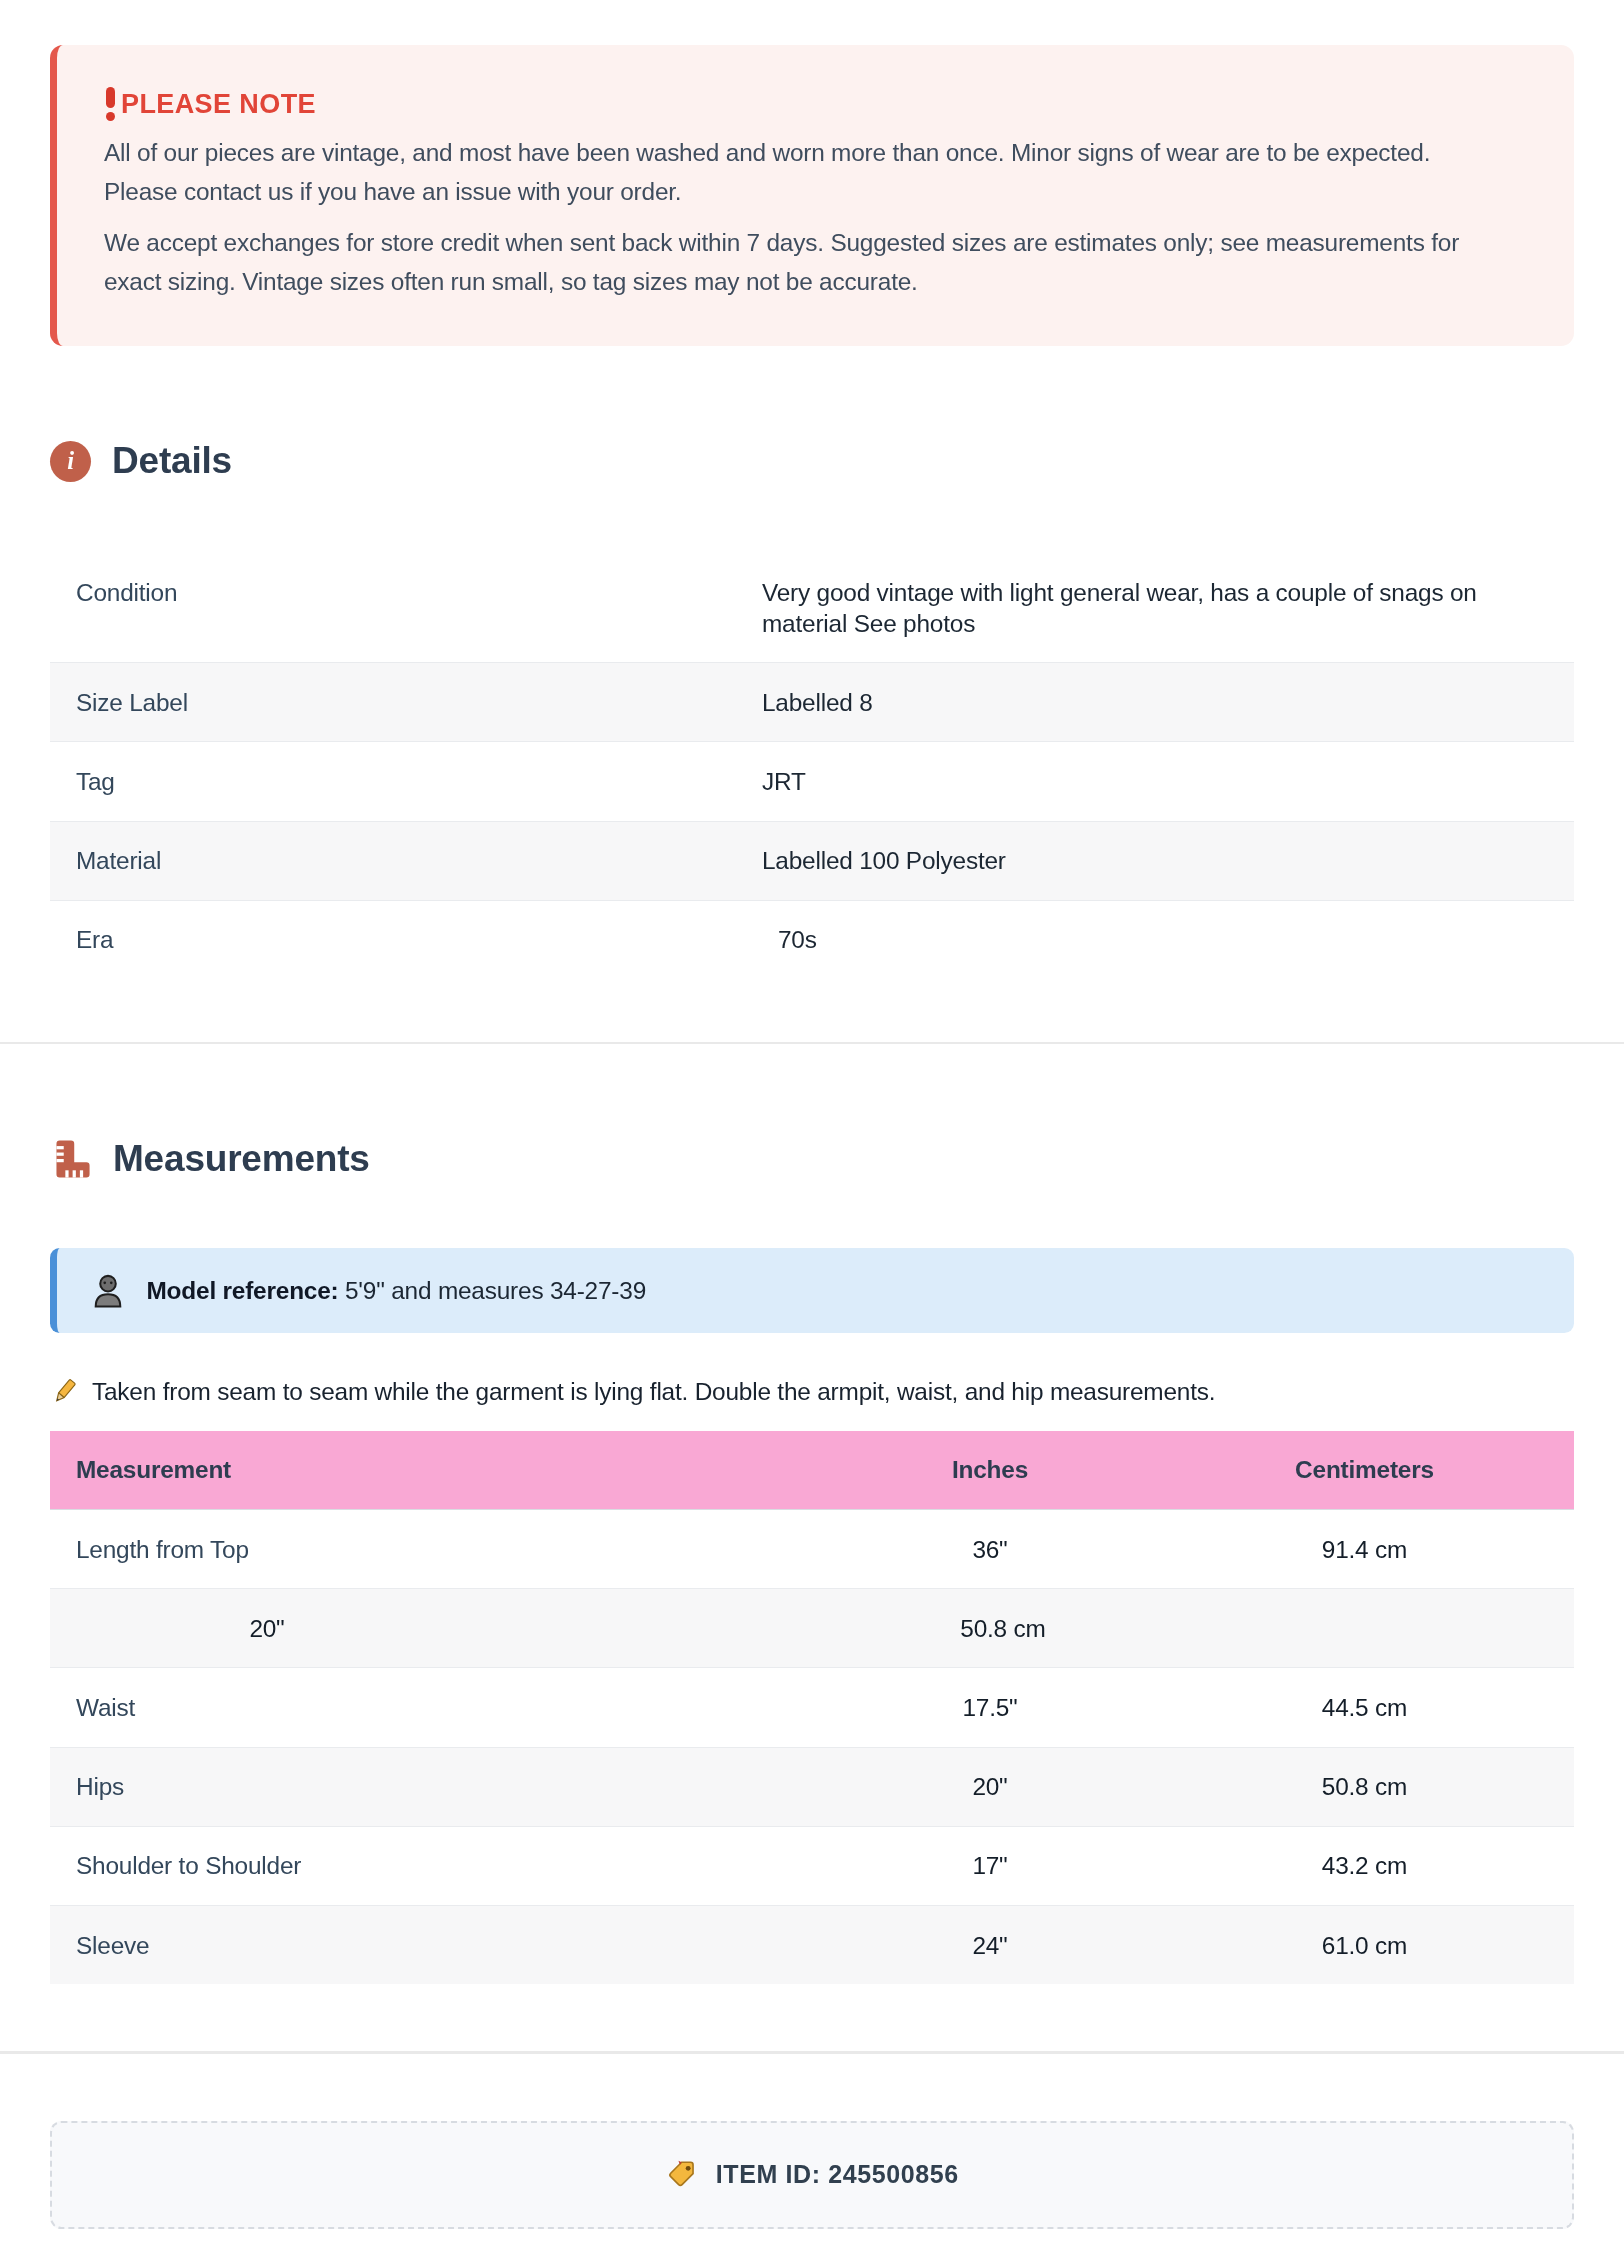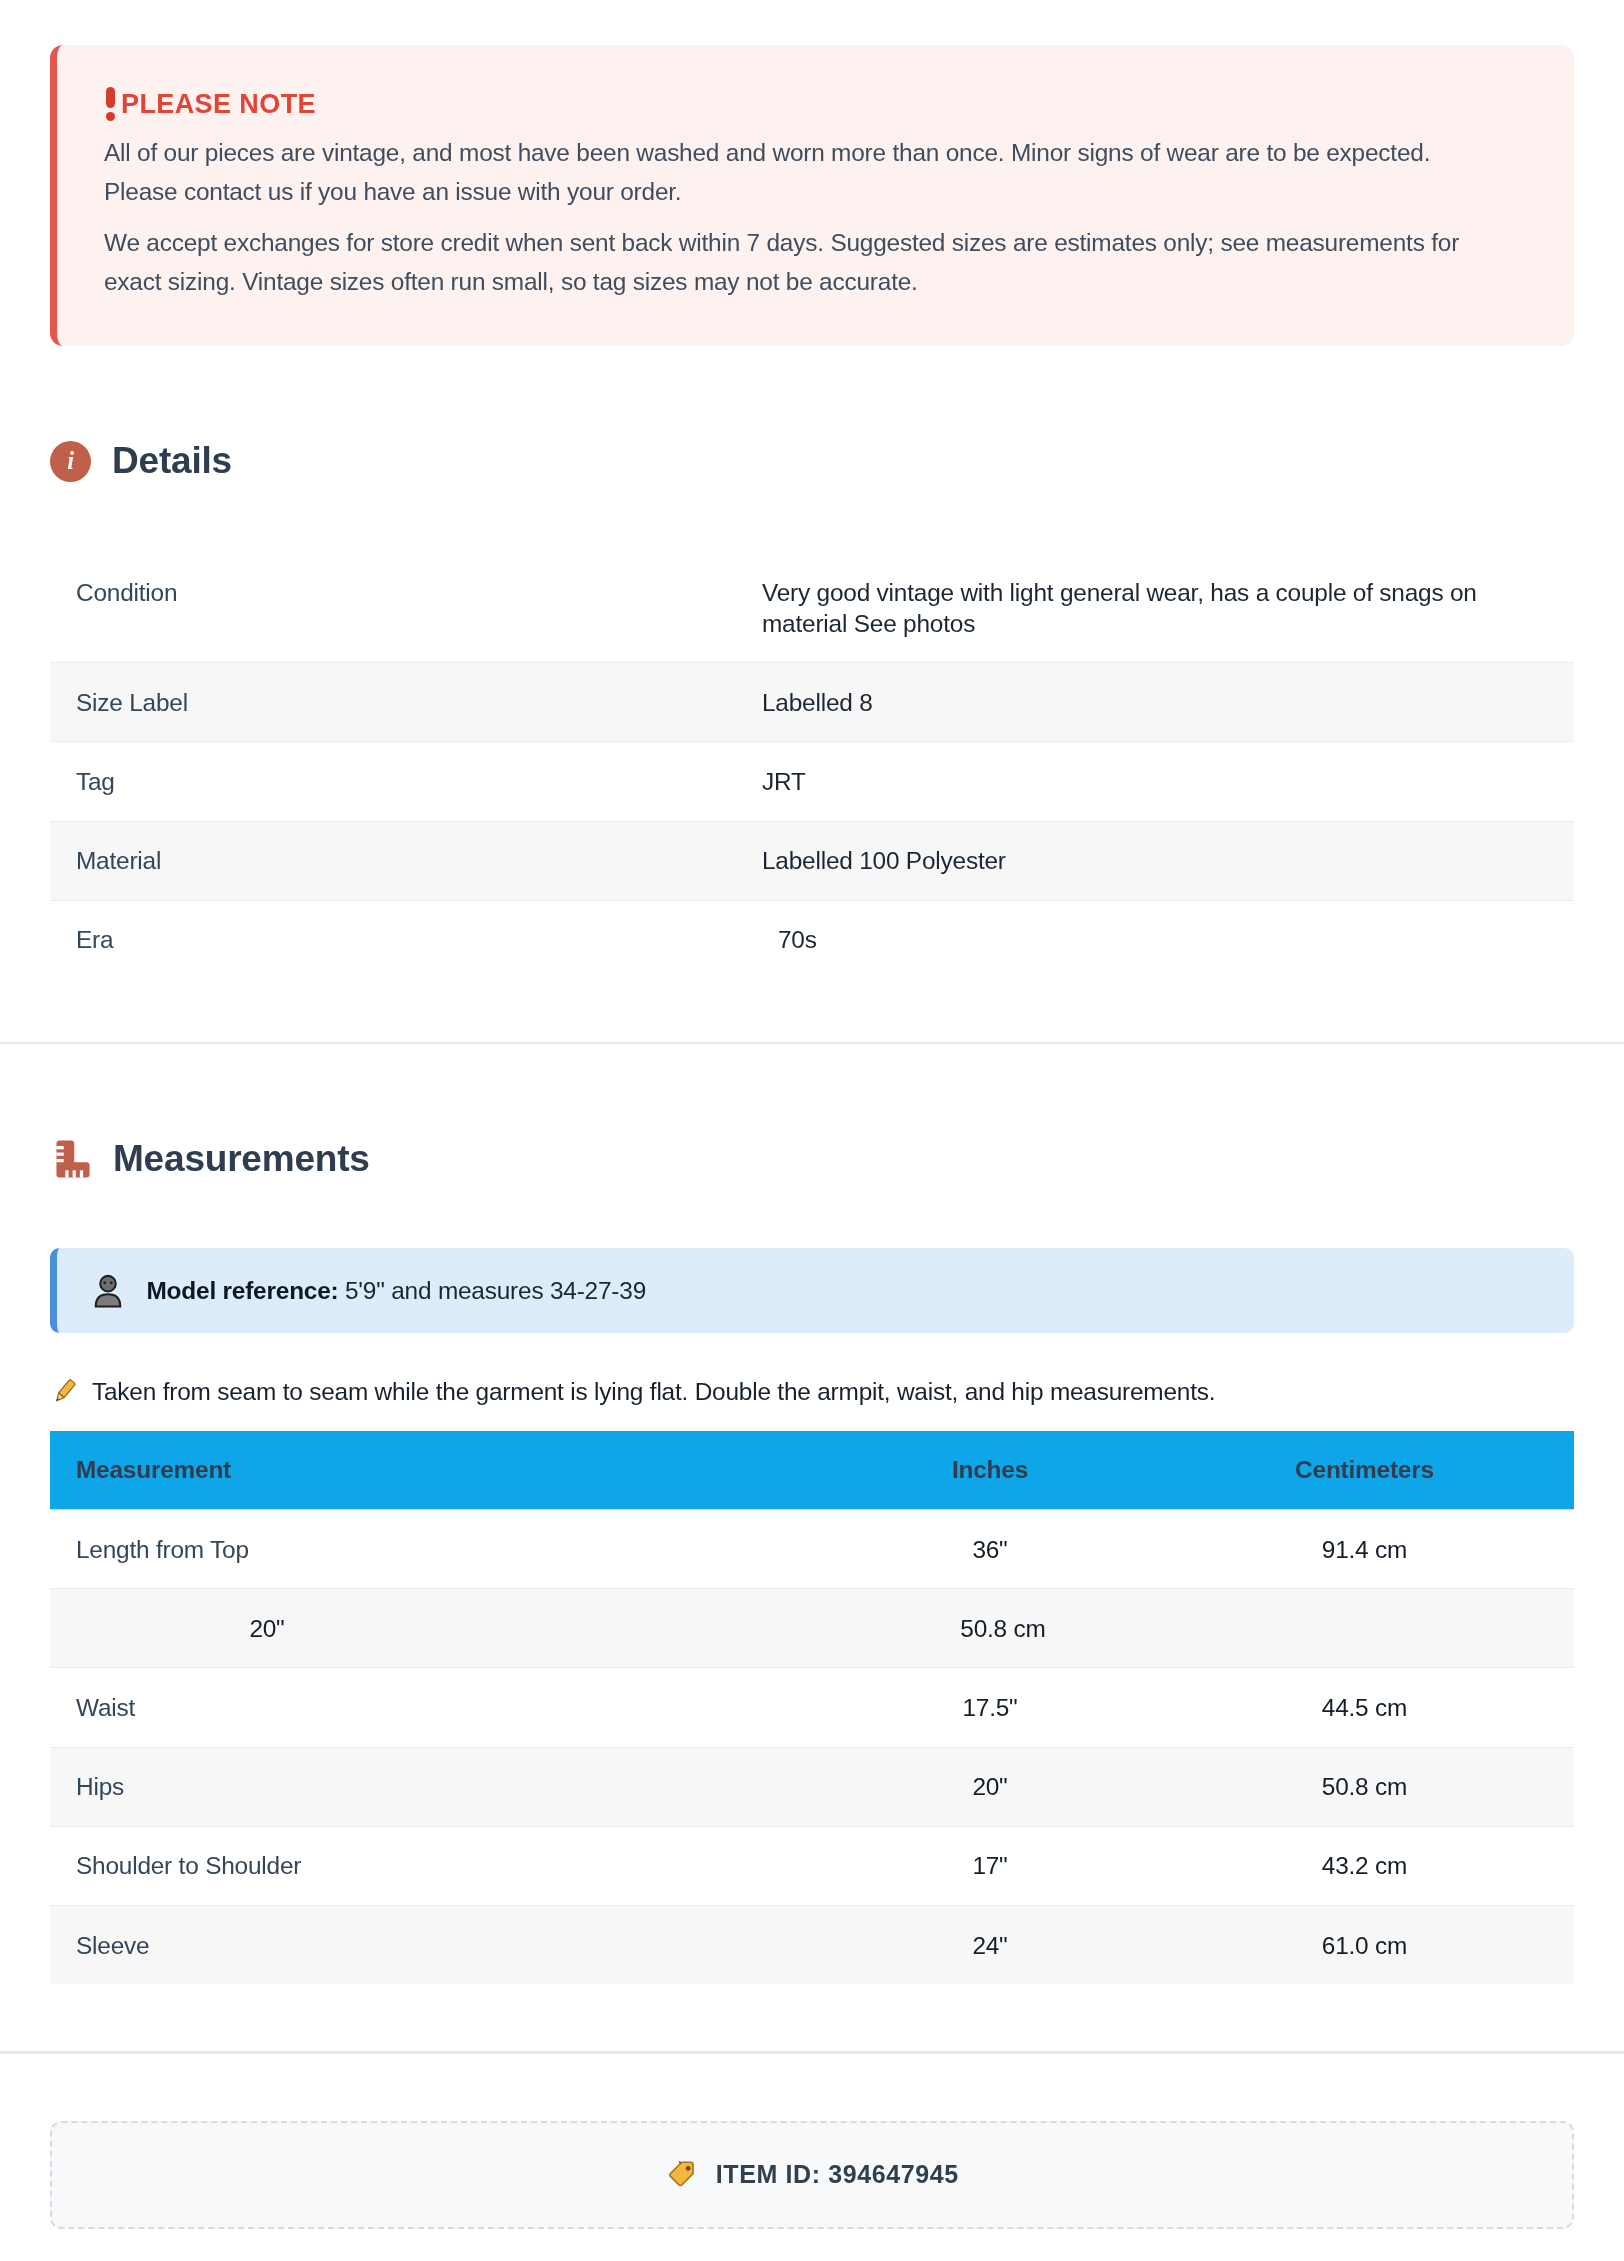--- a/index.html
+++ b/index.html
@@ -109,21 +109,21 @@
   
   .m-table{margin-top:24.4px;font-size:24.4px;line-height:31px;}
   .m-row{
     display:flex;
     padding:23.6px 26px;
     border-bottom:0.8px solid #e9ebee;
   }
   .m-row:last-child{border-bottom:none;}
   .m-row.alt{background:#f7f7f8;}
   .m-head{
-    background:#0ea5e9;
+    background:#f9a8d4;
     border-bottom:1.6px solid #d9dde2;
     font-weight:600;color:#2e3d50;
   }
   .m-name{width:723px;flex:0 0 723px;color:#33475b;}
   .m-head .m-name{color:#2e3d50;}
   .m-in{width:382px;flex:0 0 382px;text-align:center;color:#141e29;}
   .m-cm{flex:1;text-align:center;color:#141e29;}
   .m-head .m-in,.m-head .m-cm{color:#2e3d50;}
 
   
@@ -269,17 +269,17 @@
   <hr class="divider second">
 
   <div class="item-id-box">
     <span class="icon-box" aria-hidden="true">
       <svg width="32.5" height="32.5" viewBox="0 0 40 40">
         <path d="M7 17.5 L20.5 4 h11 a3 3 0 0 1 3 3 v11 L21 31.5 a3 3 0 0 1 -4.2 0 L7 21.7 a3 3 0 0 1 0 -4.2 z" fill="#f3b73e" stroke="#a8761c" stroke-width="2"></path>
         <circle cx="28.5" cy="11.5" r="3" fill="#6e4a0d"></circle>
         <path d="M20.5 4 l-4 -2 l2 5 z" fill="#c03a2b"></path>
       </svg>
     </span>
-    <span class="item-id-text">ITEM ID: 394647945</span>
+    <span class="item-id-text">ITEM ID: 245500856</span>
   </div>
 
 </div>
 
 
 </body></html>

